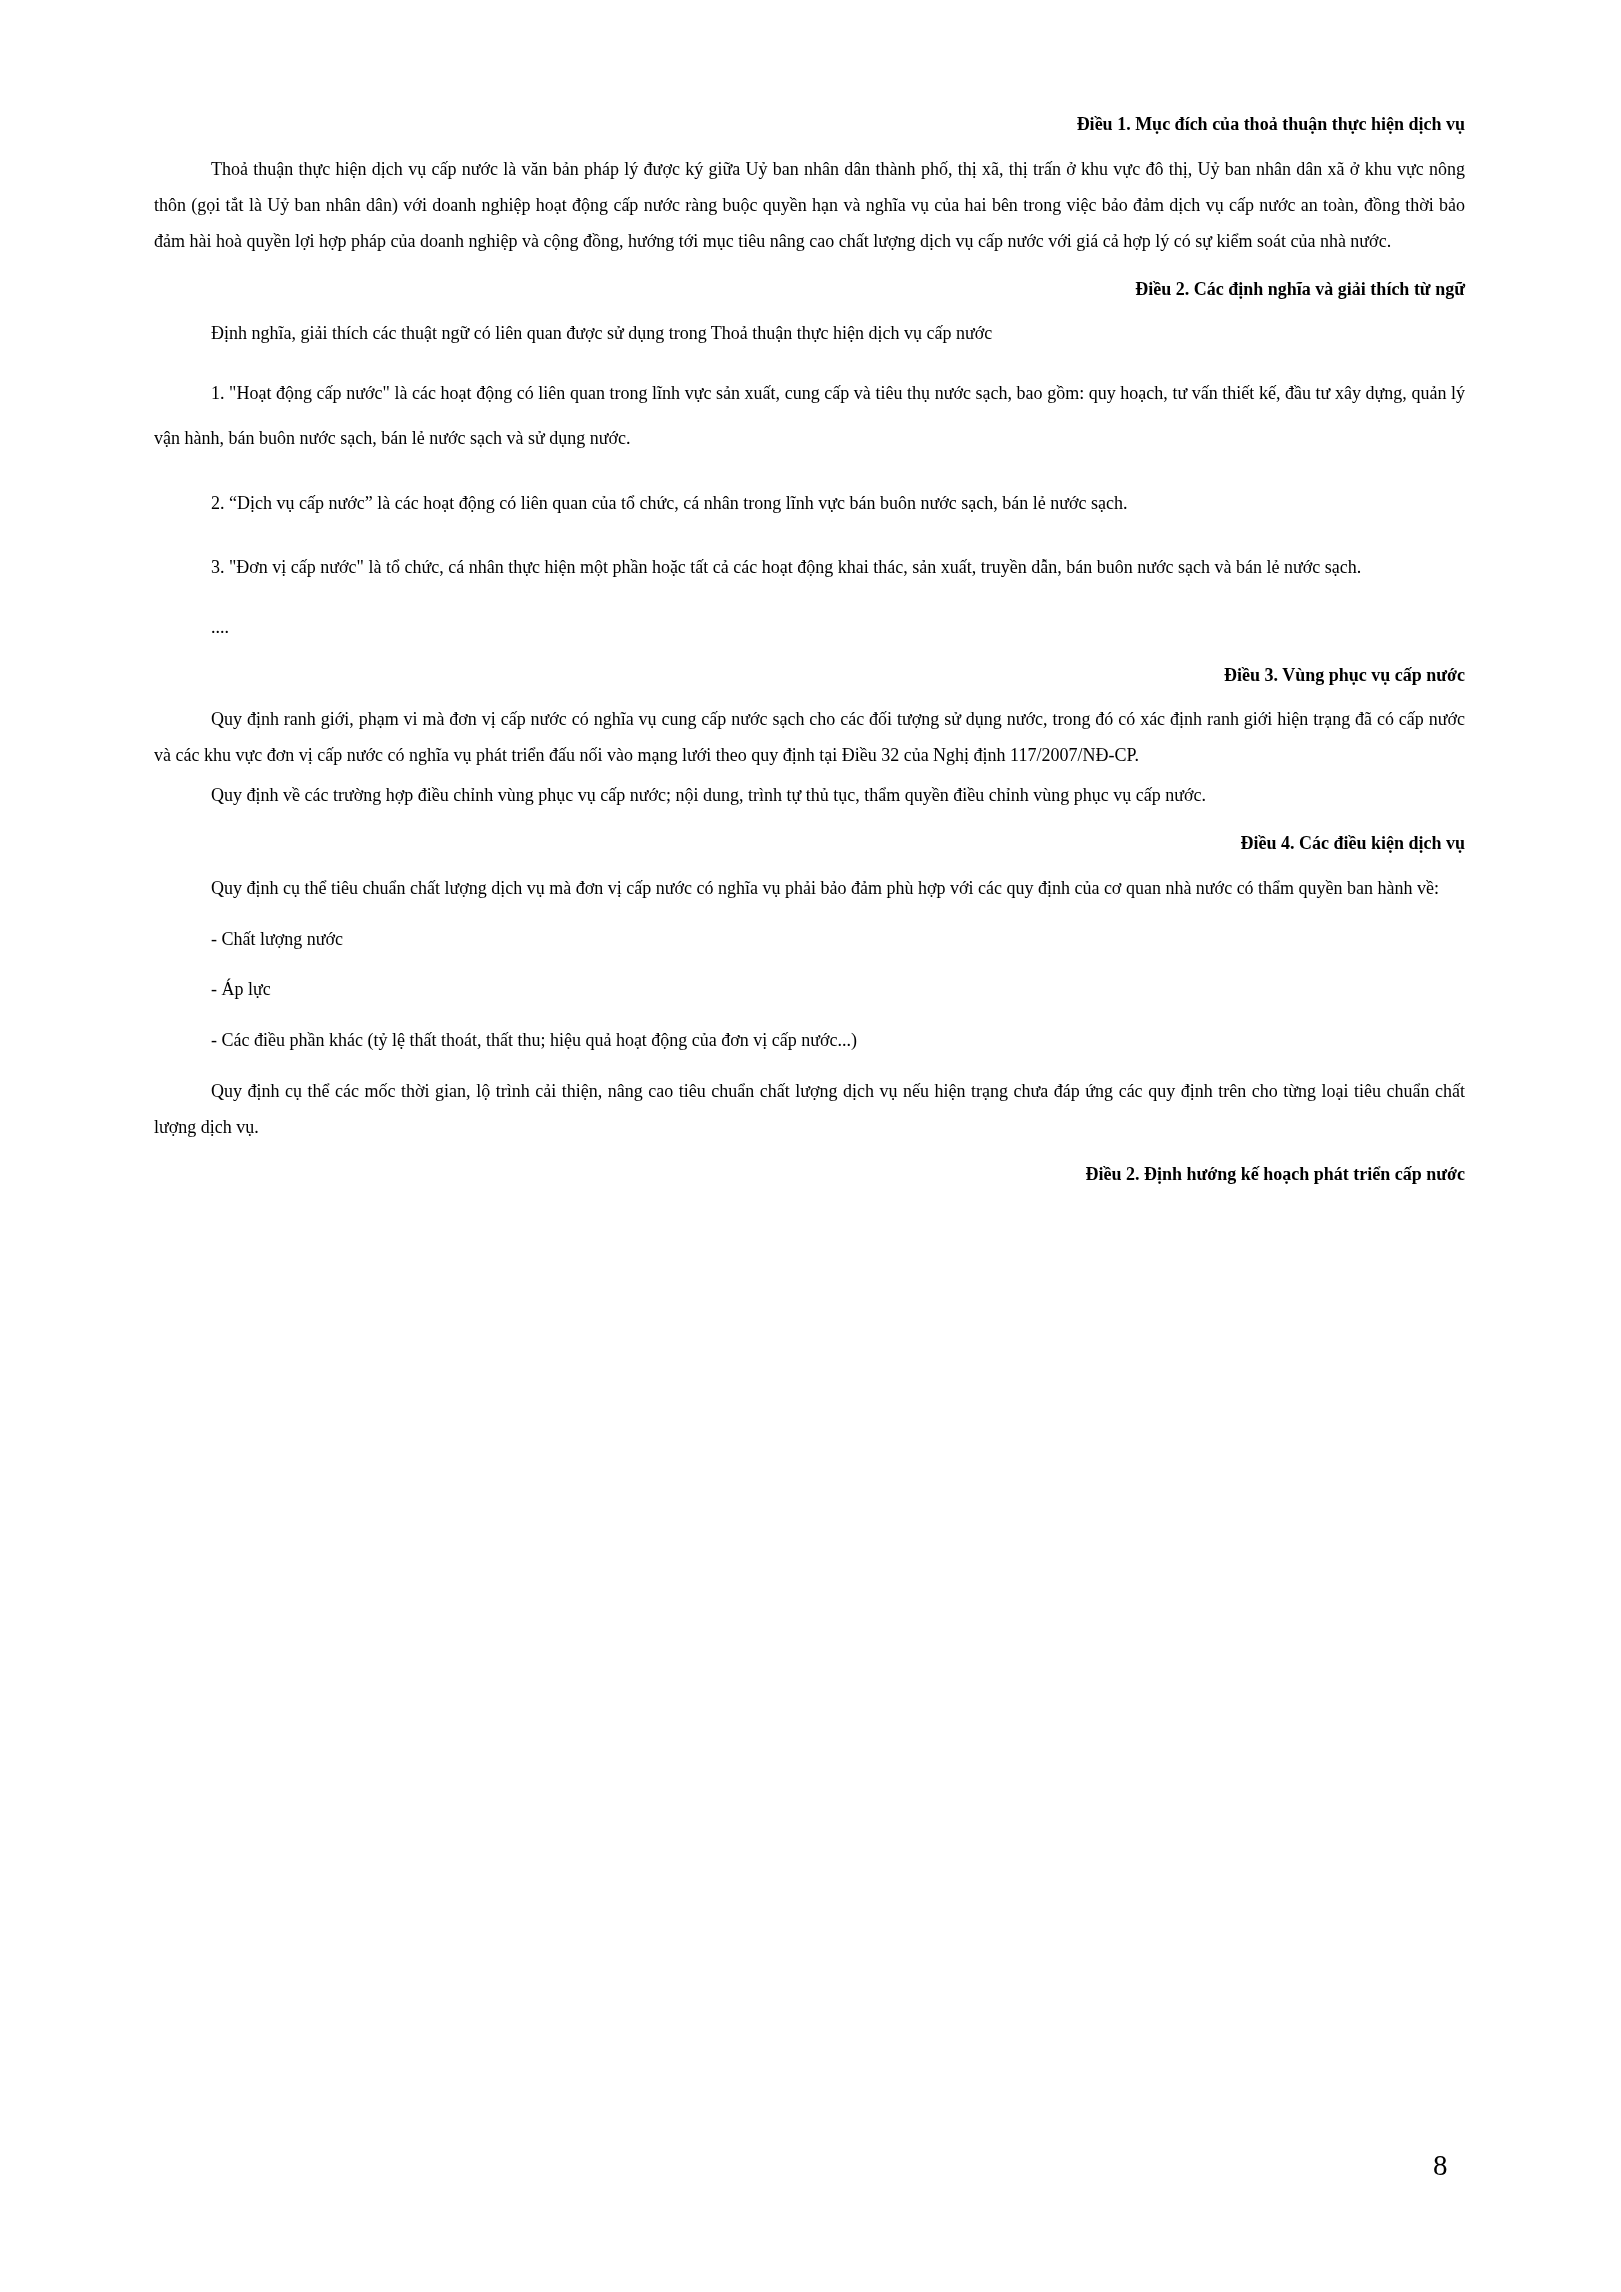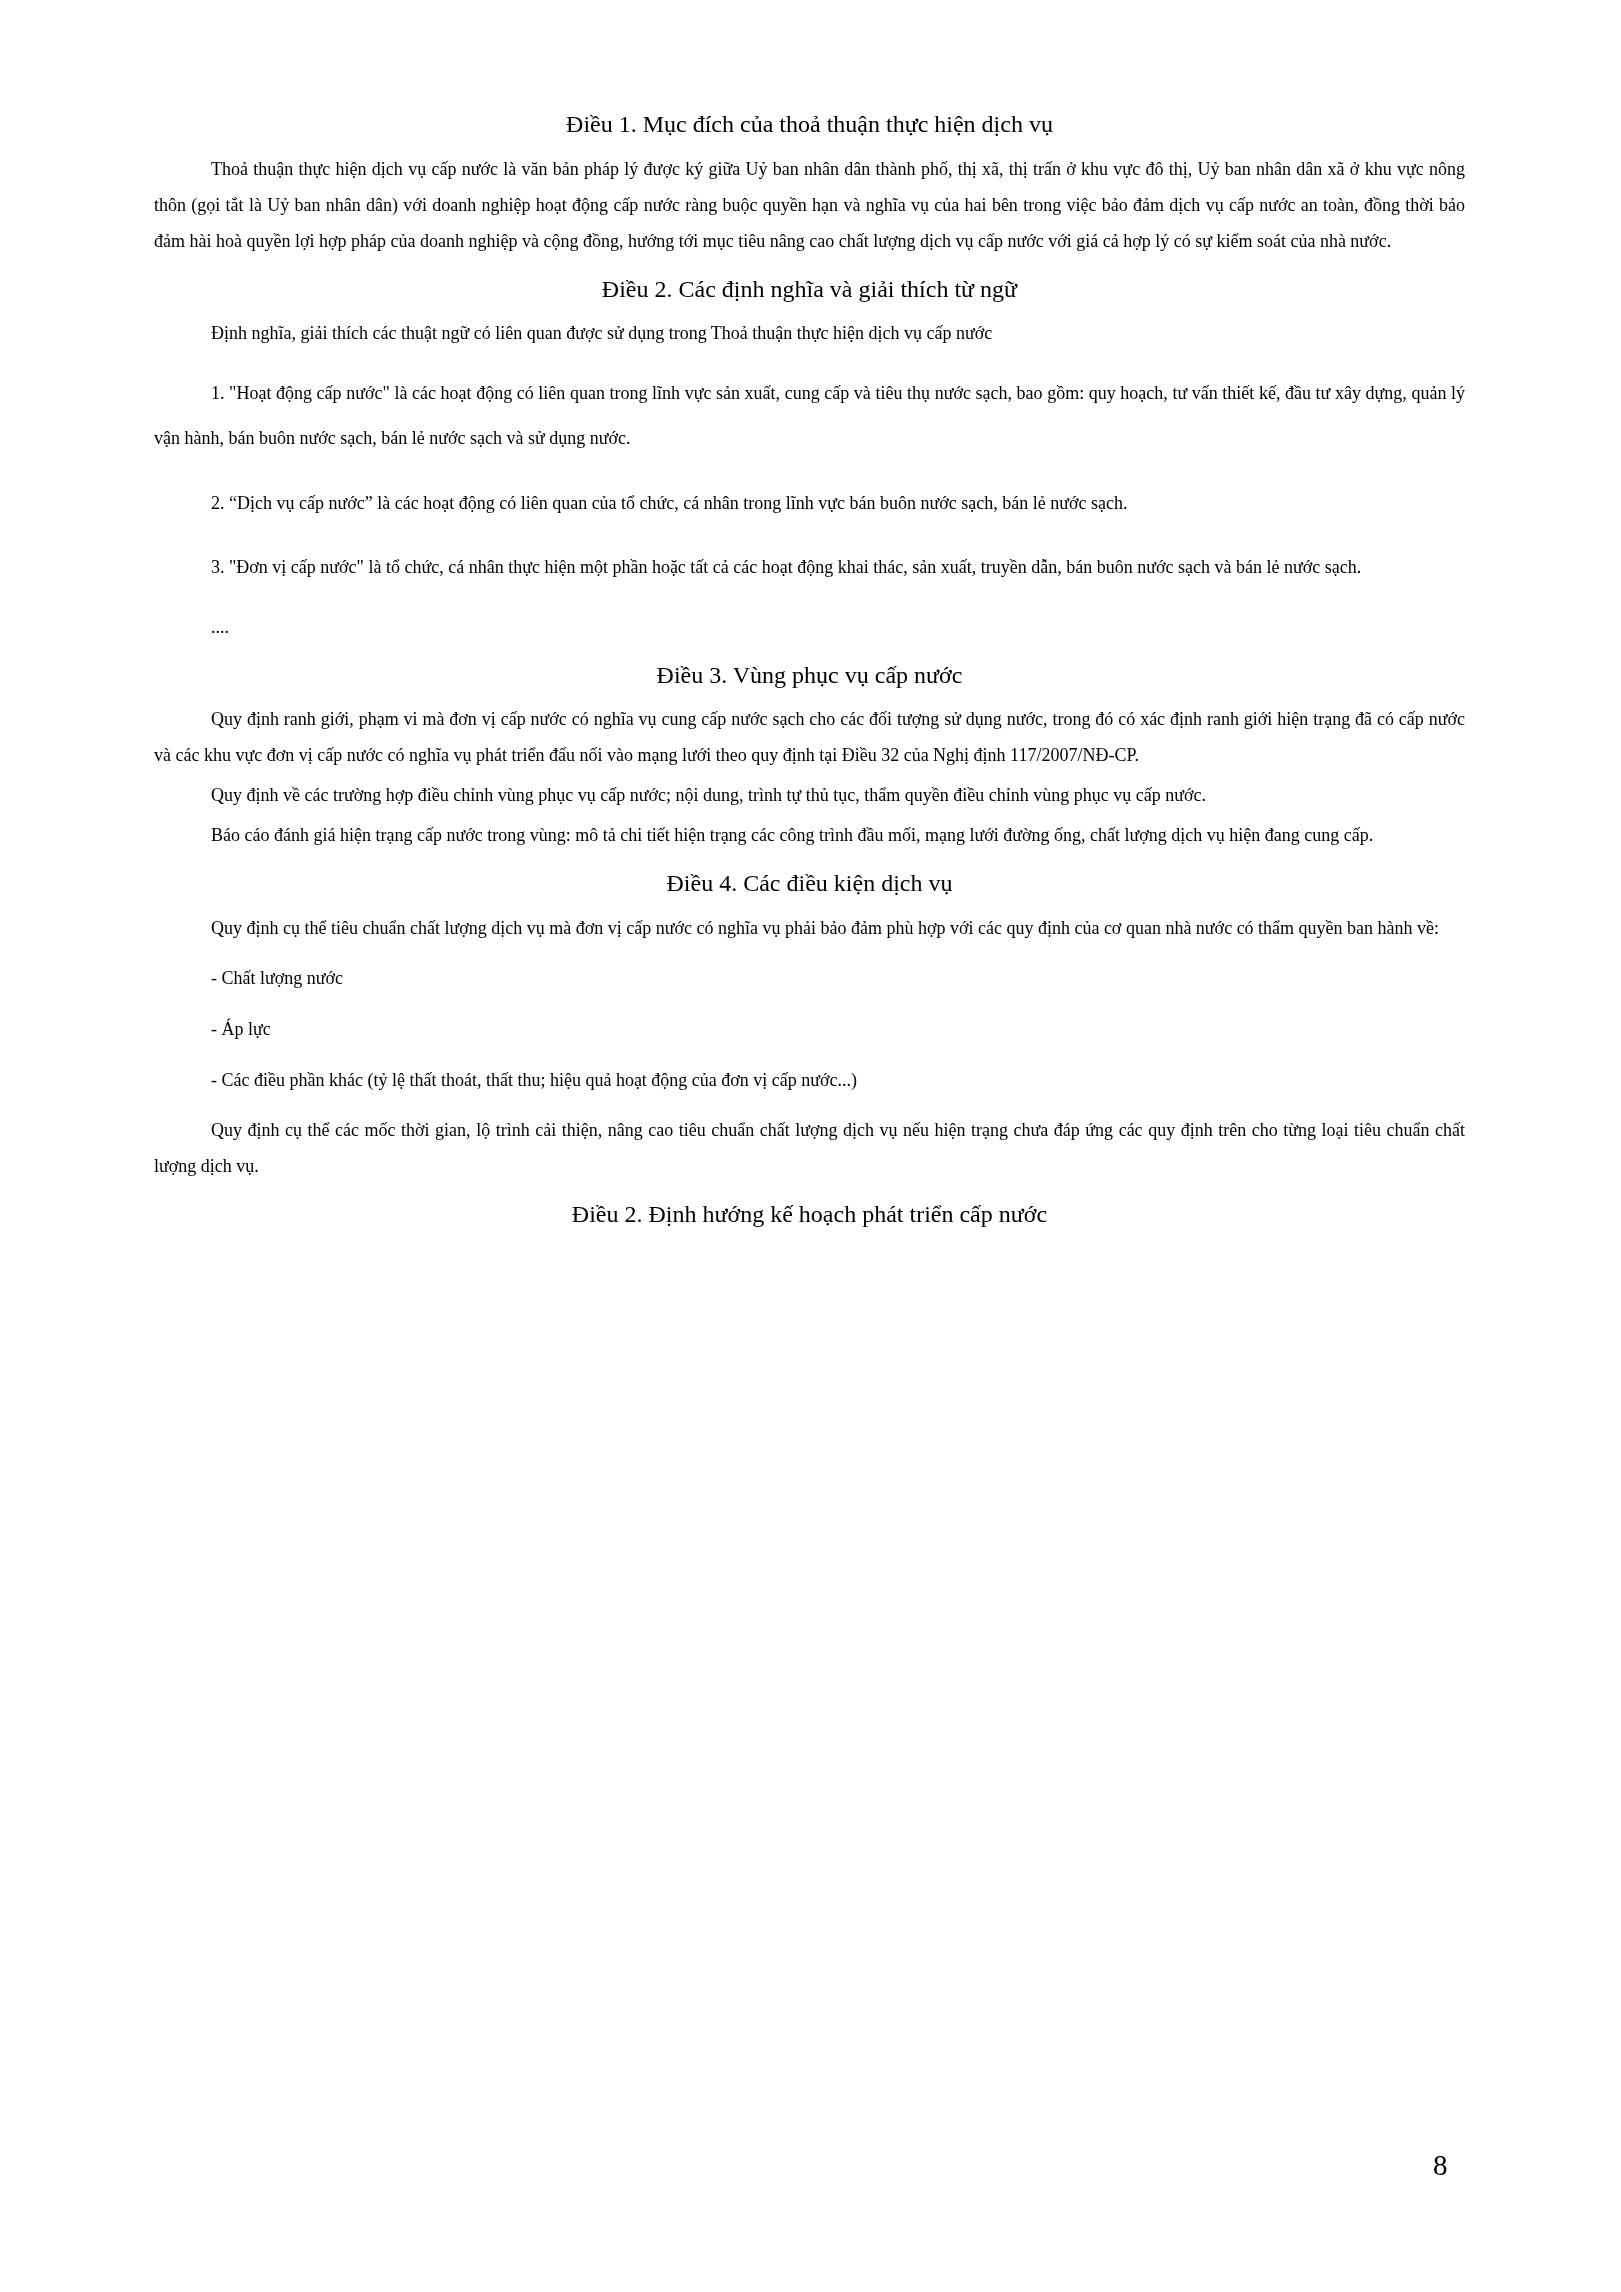--- a/index.html
+++ b/index.html
@@ -25,25 +25,25 @@
   .content {
     position: absolute;
     left: 154px;
     top: 106px;
     width: 1311px;
   }
   .content p, .content h2 {
     font-size: 18px;
   }
   h2.art {
-    font-weight: normal;
-    font-size: 24px;
+    font-weight: bold;
+    font-size: 18px;
     line-height: 37px;
     margin: 11.8px 0 7.8px 0;
-    text-align: center;
+    text-align: right;
     text-indent: 0;
   }
   h2.art:first-child {
     margin-top: 0;
   }
   p.body {
     margin: 2px 0 3.9px 0;
     line-height: 36px;
     text-align: justify;
     text-indent: 57px;
@@ -83,21 +83,20 @@
     <p class="body">Thoả thuận thực hiện dịch vụ cấp nước là văn bản pháp lý được ký giữa Uỷ ban nhân dân thành phố, thị xã, thị trấn ở khu vực đô thị, Uỷ ban nhân dân xã ở khu vực nông thôn (gọi tắt là Uỷ ban nhân dân) với doanh nghiệp hoạt động cấp nước ràng buộc quyền hạn và nghĩa vụ của hai bên trong việc bảo đảm dịch vụ cấp nước an toàn, đồng thời bảo đảm hài hoà quyền lợi hợp pháp của doanh nghiệp và cộng đồng, hướng tới mục tiêu nâng cao chất lượng dịch vụ cấp nước với giá cả hợp lý có sự kiểm soát của nhà nước.</p>
     <h2 class="art">Điều 2. Các định nghĩa và giải thích từ ngữ</h2>
     <p class="body">Định nghĩa, giải thích các thuật ngữ có liên quan được sử dụng trong Thoả thuận thực hiện dịch vụ cấp nước</p>
     <p class="wide">1.  "Hoạt động cấp nước" là các hoạt động có liên quan trong lĩnh vực sản xuất, cung cấp và tiêu thụ nước sạch, bao gồm: quy hoạch, tư vấn thiết kế, đầu tư xây dựng, quản lý vận hành, bán buôn nước sạch, bán lẻ nước sạch và sử dụng nước.</p>
     <p class="wide">2.  “Dịch vụ cấp nước” là các hoạt động có liên quan của tổ chức, cá nhân trong lĩnh vực bán buôn nước sạch, bán lẻ nước sạch.</p>
     <p class="wide">3.  "Đơn vị cấp nước" là tổ chức, cá nhân thực hiện một phần hoặc tất cả các hoạt động khai thác, sản xuất, truyền dẫn, bán buôn nước sạch và bán lẻ nước sạch.</p>
     <p class="dots">....</p>
     <h2 class="art">Điều 3. Vùng phục vụ cấp nước</h2>
     <p class="body">Quy định ranh giới, phạm vi mà đơn vị cấp nước có nghĩa vụ cung cấp nước sạch cho các đối tượng sử dụng nước, trong đó có xác định ranh giới hiện trạng đã có cấp nước và các khu vực đơn vị cấp nước có nghĩa vụ phát triển đấu nối vào mạng lưới theo quy định tại Điều 32 của Nghị định 117/2007/NĐ-CP.</p>
     <p class="body">Quy định về các trường hợp điều chỉnh vùng phục vụ cấp nước; nội dung, trình tự thủ tục, thẩm quyền điều chỉnh vùng phục vụ cấp nước.</p>
-    <p class="body">Báo cáo đánh giá hiện trạng cấp nước trong vùng: mô tả chi tiết hiện trạng các công trình đầu mối, mạng lưới đường ống, chất lượng dịch vụ hiện đang cung cấp.</p>
     <h2 class="art">Điều 4. Các điều kiện dịch vụ</h2>
     <p class="body">Quy định cụ thể tiêu chuẩn chất lượng dịch vụ mà đơn vị cấp nước có nghĩa vụ phải bảo đảm phù hợp với các quy định của cơ quan nhà nước có thẩm quyền ban hành về:</p>
     <p class="dash">- Chất lượng nước</p>
     <p class="dash">- Áp lực</p>
     <p class="dash">- Các điều phần khác (tỷ lệ thất thoát, thất thu; hiệu quả hoạt động của đơn vị cấp nước...)</p>
     <p class="body">Quy định cụ thể các mốc thời gian, lộ trình cải thiện, nâng cao tiêu chuẩn chất lượng dịch vụ nếu hiện trạng chưa đáp ứng các quy định trên cho từng loại tiêu chuẩn chất lượng dịch vụ.</p>
     <h2 class="art">Điều 2. Định hướng kế hoạch phát triển cấp nước</h2>
   </div>
   <div class="pagenum">8</div>
 </div>

